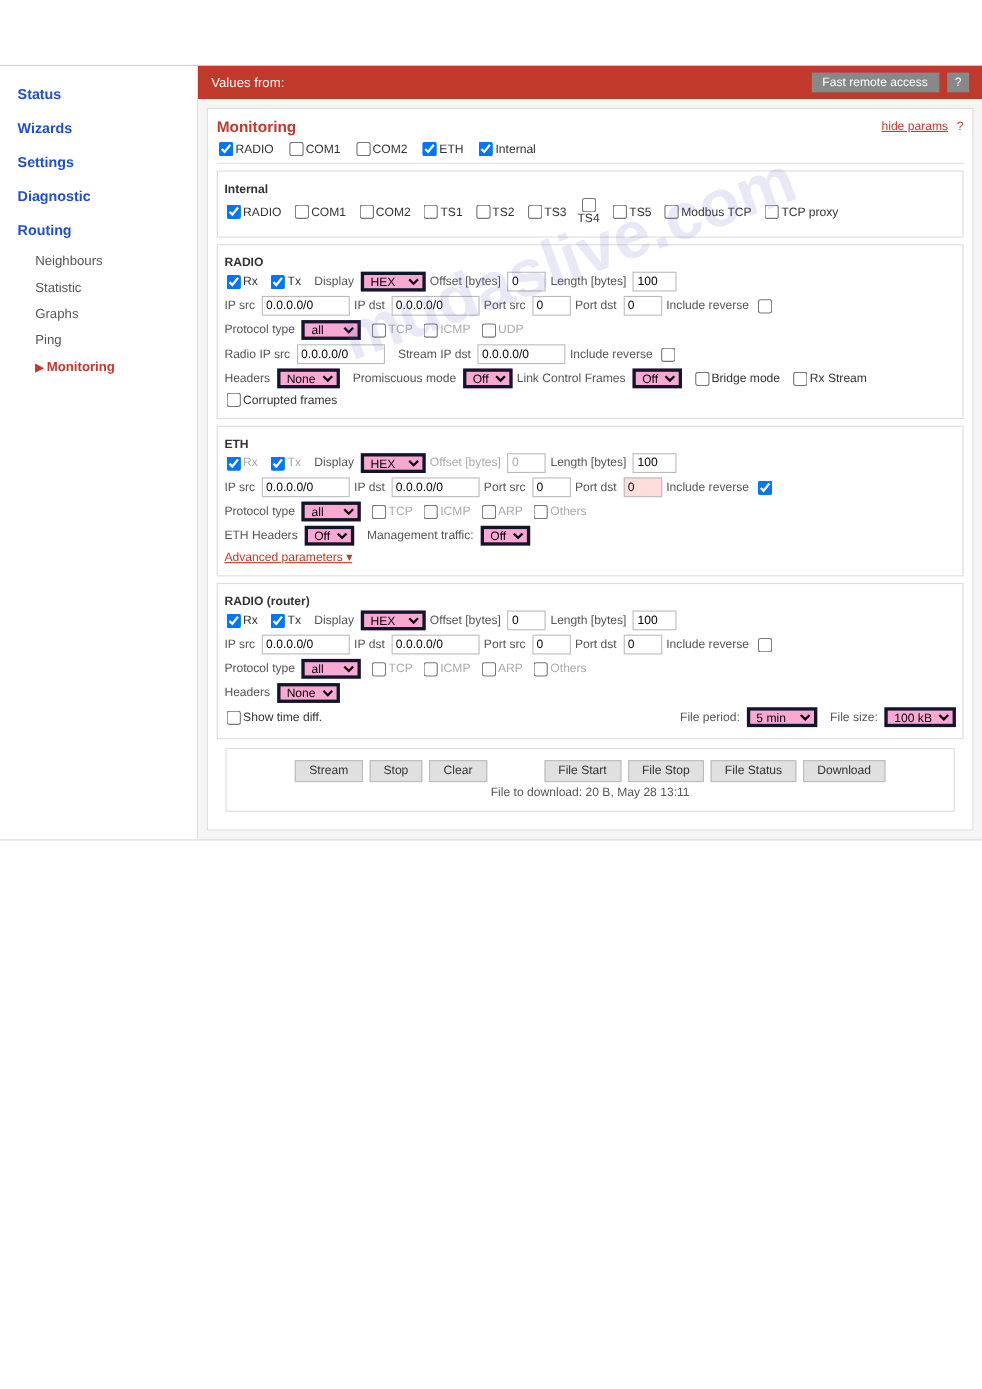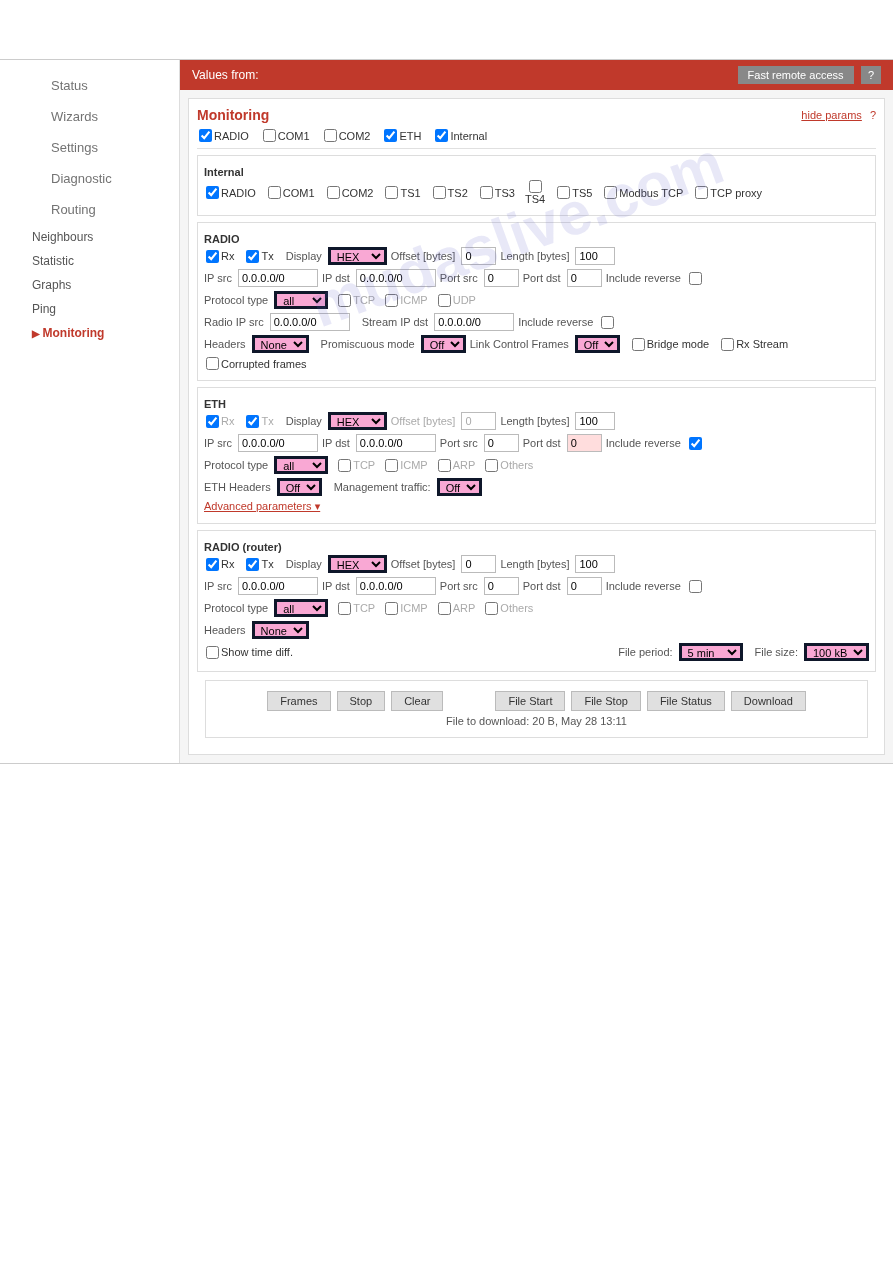--- a/index.html
+++ b/index.html
@@ -8,21 +8,21 @@
     .page-wrapper { width: 893px; min-height: 1263px; background: #fff; position: relative; }
 
     
     .top-bar { height: 60px; background: #fff; border-bottom: 1px solid #ccc; }
 
     
     .main-layout { display: flex; }
 
     
     .sidebar { width: 180px; background: #fff; border-right: 1px solid #ddd; padding-top: 10px; min-height: 700px; }
-    .sidebar-item { padding: 8px 16px; cursor: pointer; font-size: 13px; font-weight: normal; color: #737373; margin-left: 35px; }
+    .sidebar-item { padding: 8px 16px; cursor: pointer; font-size: 13px; font-weight: bold; color: #1d4ed8; }
     .sidebar-sub { padding: 5px 16px 5px 32px; cursor: pointer; font-size: 12px; color: #555; }
     .sidebar-sub.active { color: #c0392b; font-weight: bold; }
     .sidebar-sub.active::before { content: '▶ '; font-size: 10px; }
 
     
     .content { flex: 1; padding: 0; background: #f5f5f5; }
 
     
     .values-bar { background: #c0392b; color: #fff; padding: 6px 12px; display: flex; justify-content: space-between; align-items: center; font-size: 12px; }
     .fast-remote-btn { background: #888; color: #fff; border: none; padding: 3px 10px; font-size: 11px; cursor: pointer; }
@@ -432,21 +432,21 @@
             <select>
               <option>100 kB</option>
               <option>500 kB</option>
               <option>1 MB</option>
             </select>
           </div>
         </div>
 
         <div class="bottom-bar">
           <div class="btn-row">
-            <button class="btn">Frames</button>
+            <button class="btn">Stream</button>
             <button class="btn">Stop</button>
             <button class="btn">Clear</button>
             <span style="width:40px;"></span>
             <button class="btn">File Start</button>
             <button class="btn">File Stop</button>
             <button class="btn">File Status</button>
             <button class="btn">Download</button>
           </div>
           <div class="file-info">File to download: 20 B, May 28 13:11</div>
         </div>

